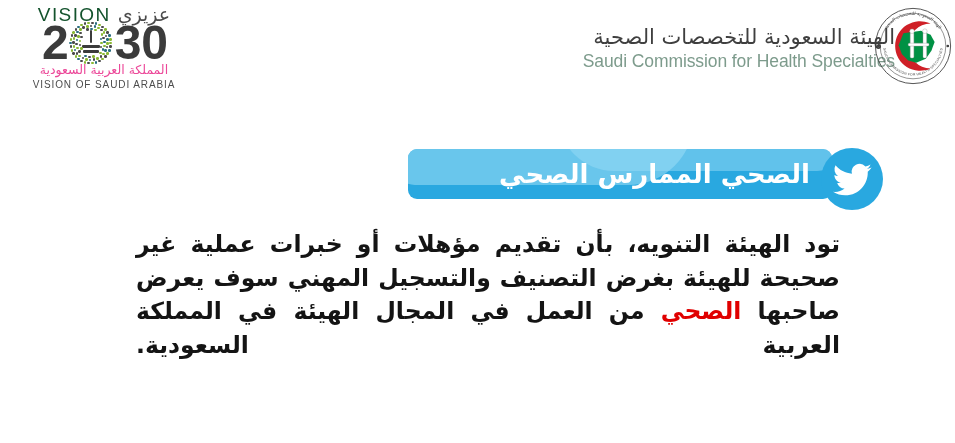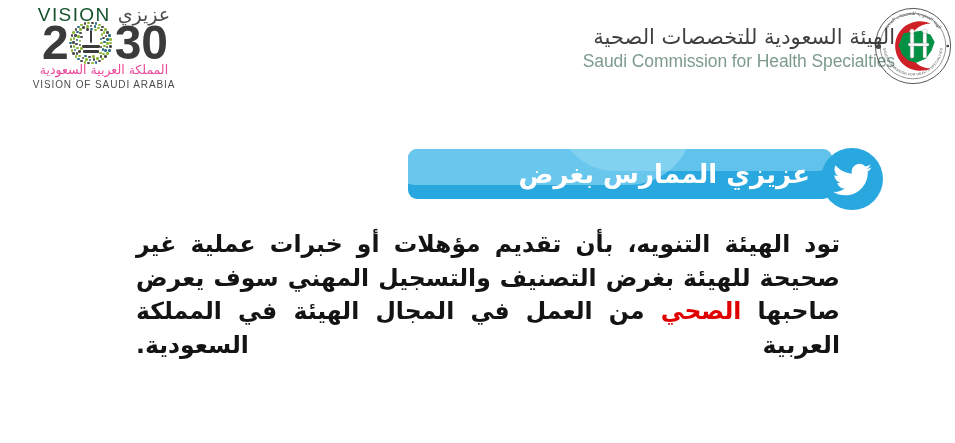--- a/index.html
+++ b/index.html
@@ -414,21 +414,21 @@
     <circle cx="48.8" cy="31.5" r="2.9" fill="#ffffff" stroke="#9a9a9a" stroke-width="0.5"></circle>
     <circle cx="64.8" cy="31.5" r="2.9" fill="#ffffff" stroke="#9a9a9a" stroke-width="0.5"></circle>
   </svg>
 </div>
 
 <div id="banner-wrap">
 
   <div id="banner-bar">
     <span id="banner-swoosh"></span>
     <span id="banner-swoosh2"></span>
-    <span id="banner-text">عزيزي الممارس بغرض</span>
+    <span id="banner-text">الصحي الممارس الصحي</span>
   </div>
 
   <svg id="twitter-badge" viewBox="0 0 68 68">
     <circle cx="34" cy="34" r="31" fill="#29a8e0"></circle>
     <path fill="#ffffff" d="M53.6 22.6c-1.4.65-2.95 1.08-4.57 1.28a8.0 8.0 0 0 0 3.5-4.4
       c-1.54.92-3.24 1.57-5.05 1.93a7.94 7.94 0 0 0-13.55 7.24
       c-6.6-.33-12.45-3.5-16.37-8.3a7.94 7.94 0 0 0 2.46 10.6
       c-1.3-.04-2.53-.4-3.6-1v.1c0 3.85 2.74 7.06 6.37 7.79
       c-1.18.32-2.4.37-3.6.14a7.95 7.95 0 0 0 7.42 5.52
       A15.94 15.94 0 0 1 15 46.8a22.5 22.5 0 0 0 12.17 3.57

